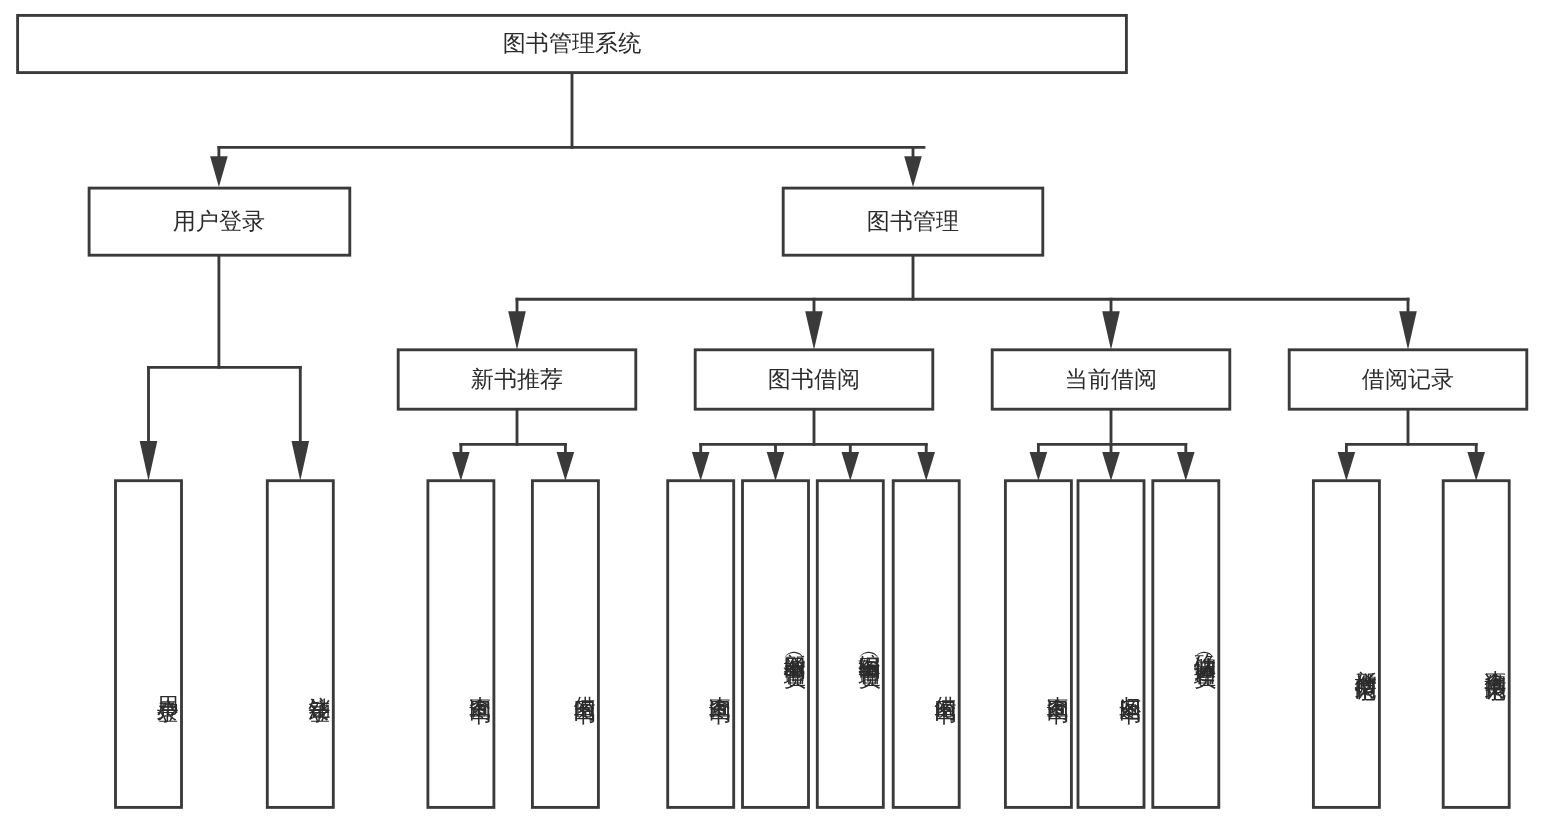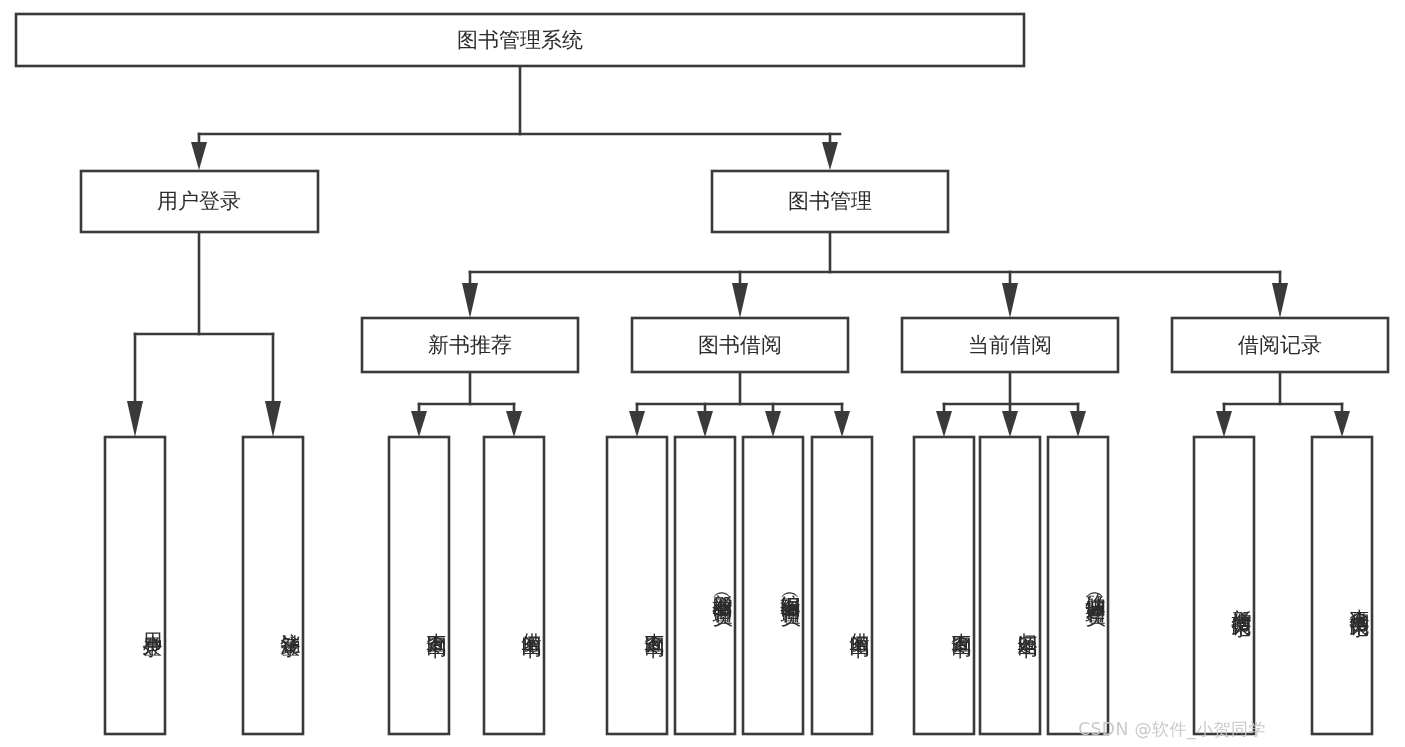--- a/index.html
+++ b/index.html
@@ -211,15 +211,14 @@
   <div class="leaf-label-wrap" style="left:607px; top:513px; width:60px; height:215px;">查询图书</div>
   <div class="leaf-label-wrap" style="left:675px; top:444px; width:60px; height:286px;">新增图书（管理员）</div>
   <div class="leaf-label-wrap" style="left:743px; top:444px; width:60px; height:286px;">编辑图书（管理员）</div>
   <div class="leaf-label-wrap" style="left:812px; top:513px; width:60px; height:215px;">借阅图书</div>
   <div class="leaf-label-wrap" style="left:914px; top:513px; width:60px; height:215px;">查询图书</div>
   <div class="leaf-label-wrap" style="left:980px; top:513px; width:60px; height:215px;">归还图书</div>
   <div class="leaf-label-wrap" style="left:1048px; top:444px; width:60px; height:286px;">确认归还（管理员）</div>
   <div class="leaf-label-wrap" style="left:1194px; top:468px; width:60px; height:262px;">新增借阅记录</div>
   <div class="leaf-label-wrap" style="left:1312px; top:468px; width:60px; height:262px;">查询借阅记录</div>
 
-  <div class="watermark">CSDN @软件_小贺同学</div>
 
 </div>
 
 </body></html>

